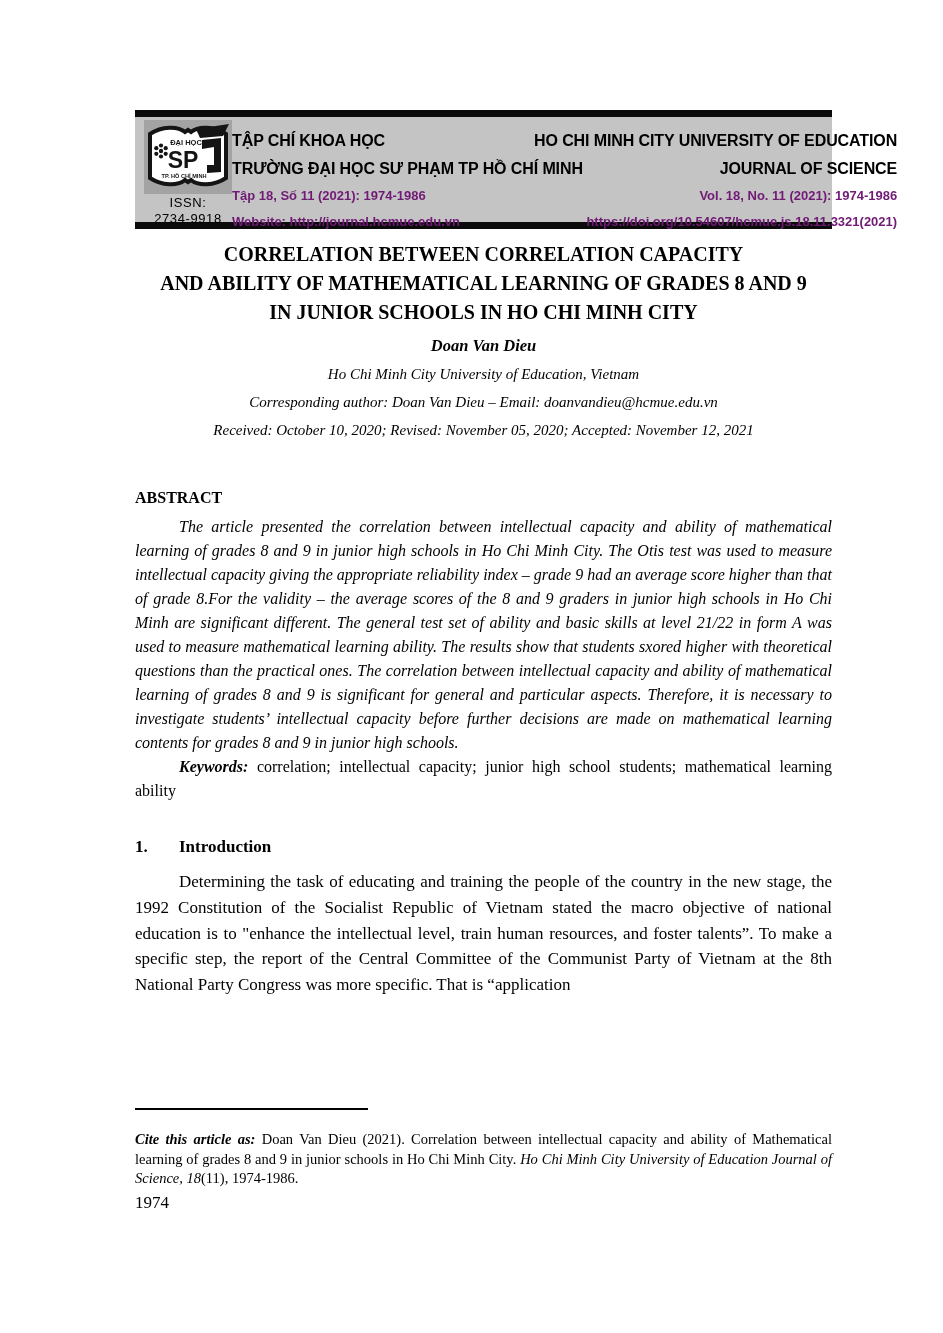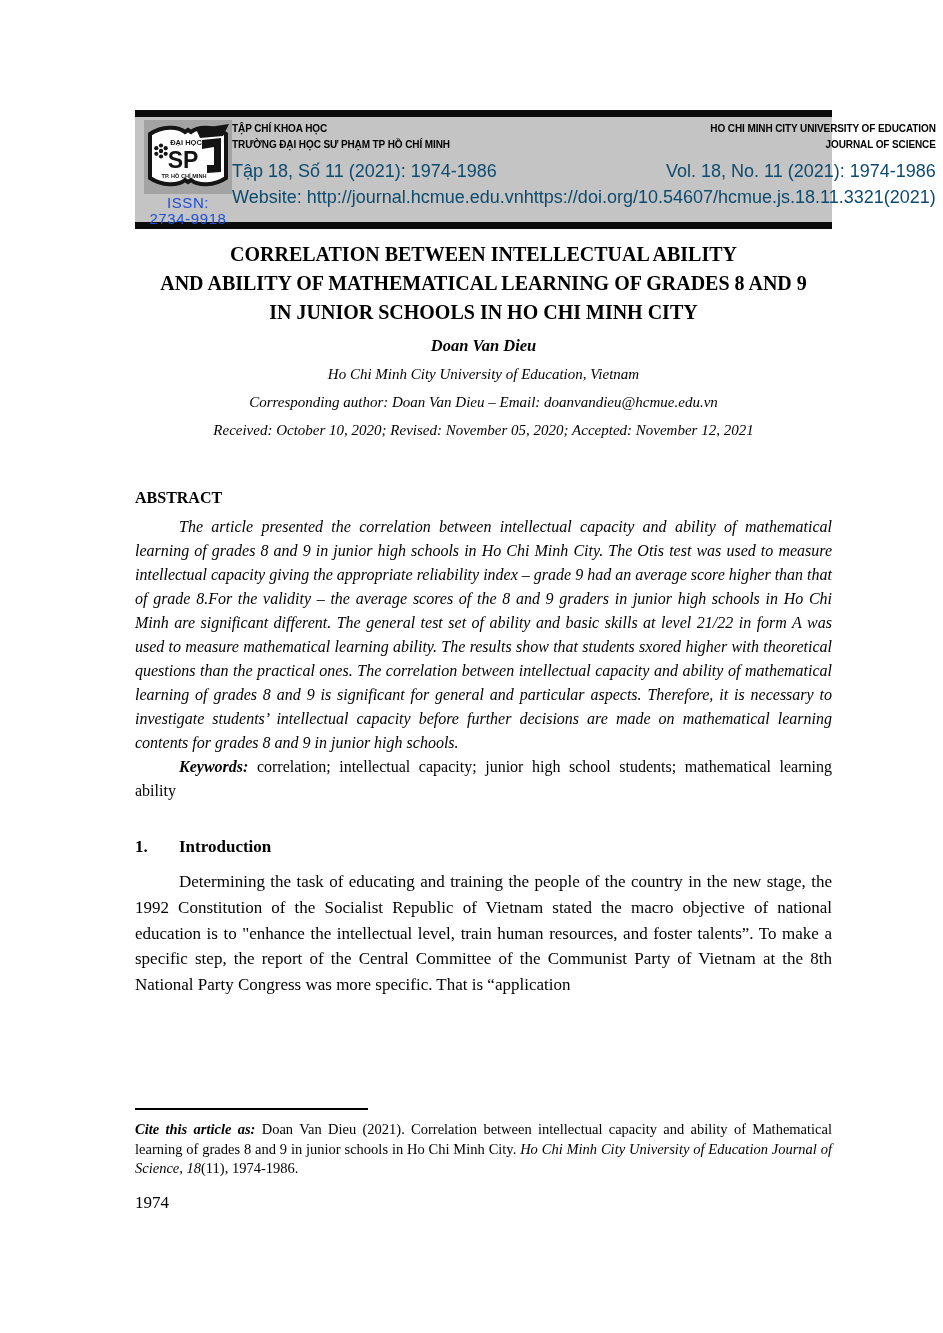--- a/index.html
+++ b/index.html
@@ -20,27 +20,27 @@
     background: #c4c4c4;
     border-top: 7px solid #0b0b0b;
     border-bottom: 7px solid #0b0b0b;
     display: flex;
     padding: 3px 6px 0 9px;
     font-family: "Liberation Sans", sans-serif;
   }
   .logo-col { width: 106px; display: flex; flex-direction: column; align-items: center; }
   .logo-box { width: 88px; height: 74px; background: #a3a3a3; }
   .issn-line {
-    font-size: 15px; line-height: 15px; letter-spacing: 0.6px;
-    text-align: center; color: #1d4ed8; margin-top: 1px;
+    font-size: 13px; line-height: 15px; letter-spacing: 0.6px;
+    text-align: center; color: #000000; margin-top: 1px;
   }
   .mid-col { width: 302px; padding-top: 1px; }
   .right-col { flex: 1; text-align: right; padding-top: 1px; }
-  .h-bold { font-weight: bold; font-size: 10px; line-height: 16px; letter-spacing: -0.1px; white-space: nowrap; }
-  .h-reg  { font-size: 18px; line-height: 15px; white-space: nowrap; color: #0c4a6e; }
+  .h-bold { font-weight: bold; font-size: 16px; line-height: 16px; letter-spacing: -0.1px; white-space: nowrap; margin-top: 12px; }
+  .h-reg  { font-size: 13px; line-height: 15px; white-space: nowrap; color: #701a75; font-weight: bold; }
   .h-gap  { margin-top: 11px; }
 
   
   .research-article {
     margin-top: 25px;
     text-align: right;
     font-family: "Liberation Sans", sans-serif;
     font-weight: bold;
     font-size: 17px;
     line-height: 20px;
@@ -77,21 +77,21 @@
   .section-number { width: 44px; }
   .body-paragraph {
     margin-top: 11px;
     font-size: 17px; line-height: 25.8px;
     text-align: justify; text-indent: 44px;
   }
 
   
   .footnote { position: absolute; left: 135px; top: 1108px; width: 697px; }
   .footnote-rule { width: 233px; border-top: 2px solid #000; }
-  .cite-note { margin-top: 10px; font-size: 14.5px; line-height: 19.5px; text-align: justify; }
+  .cite-note { margin-top: 20px; font-size: 14.5px; line-height: 19.5px; text-align: justify; }
   .cite-label { font-weight: bold; font-style: italic; }
   .cite-journal { font-style: italic; }
   .page-number {
     position: absolute; left: 135px; top: 1193px; width: 697px;
     font-size: 17px;
   }
 </style>
 </head>
 <body>
 
@@ -135,21 +135,21 @@
     <div class="right-col">
       <div class="h-bold">HO CHI MINH CITY UNIVERSITY OF EDUCATION</div>
       <div class="h-bold">JOURNAL OF SCIENCE</div>
       <div class="h-reg h-gap">Vol. 18, No. 11 (2021): 1974-1986</div>
       <div class="h-reg h-gap">https://doi.org/10.54607/hcmue.js.18.11.3321(2021)</div>
     </div>
   </header>
 
 
   <div class="title-block">
-    <div class="title-line">CORRELATION BETWEEN INTELLECTUAL ABILITY</div>
+    <div class="title-line">CORRELATION BETWEEN CORRELATION CAPACITY</div>
     <div class="title-line">AND ABILITY OF MATHEMATICAL LEARNING OF GRADES 8 AND 9</div>
     <div class="title-line">IN JUNIOR SCHOOLS IN HO CHI MINH CITY</div>
   </div>
 
   <div class="author-line">Doan Van Dieu</div>
   <div class="meta-line">Ho Chi Minh City University of Education, Vietnam</div>
   <div class="meta-line">Corresponding author: Doan Van Dieu – Email: doanvandieu@hcmue.edu.vn</div>
   <div class="meta-line">Received: October 10, 2020; Revised: November 05, 2020; Accepted: November 12, 2021</div>
 
   <div class="abstract-heading">ABSTRACT</div>

